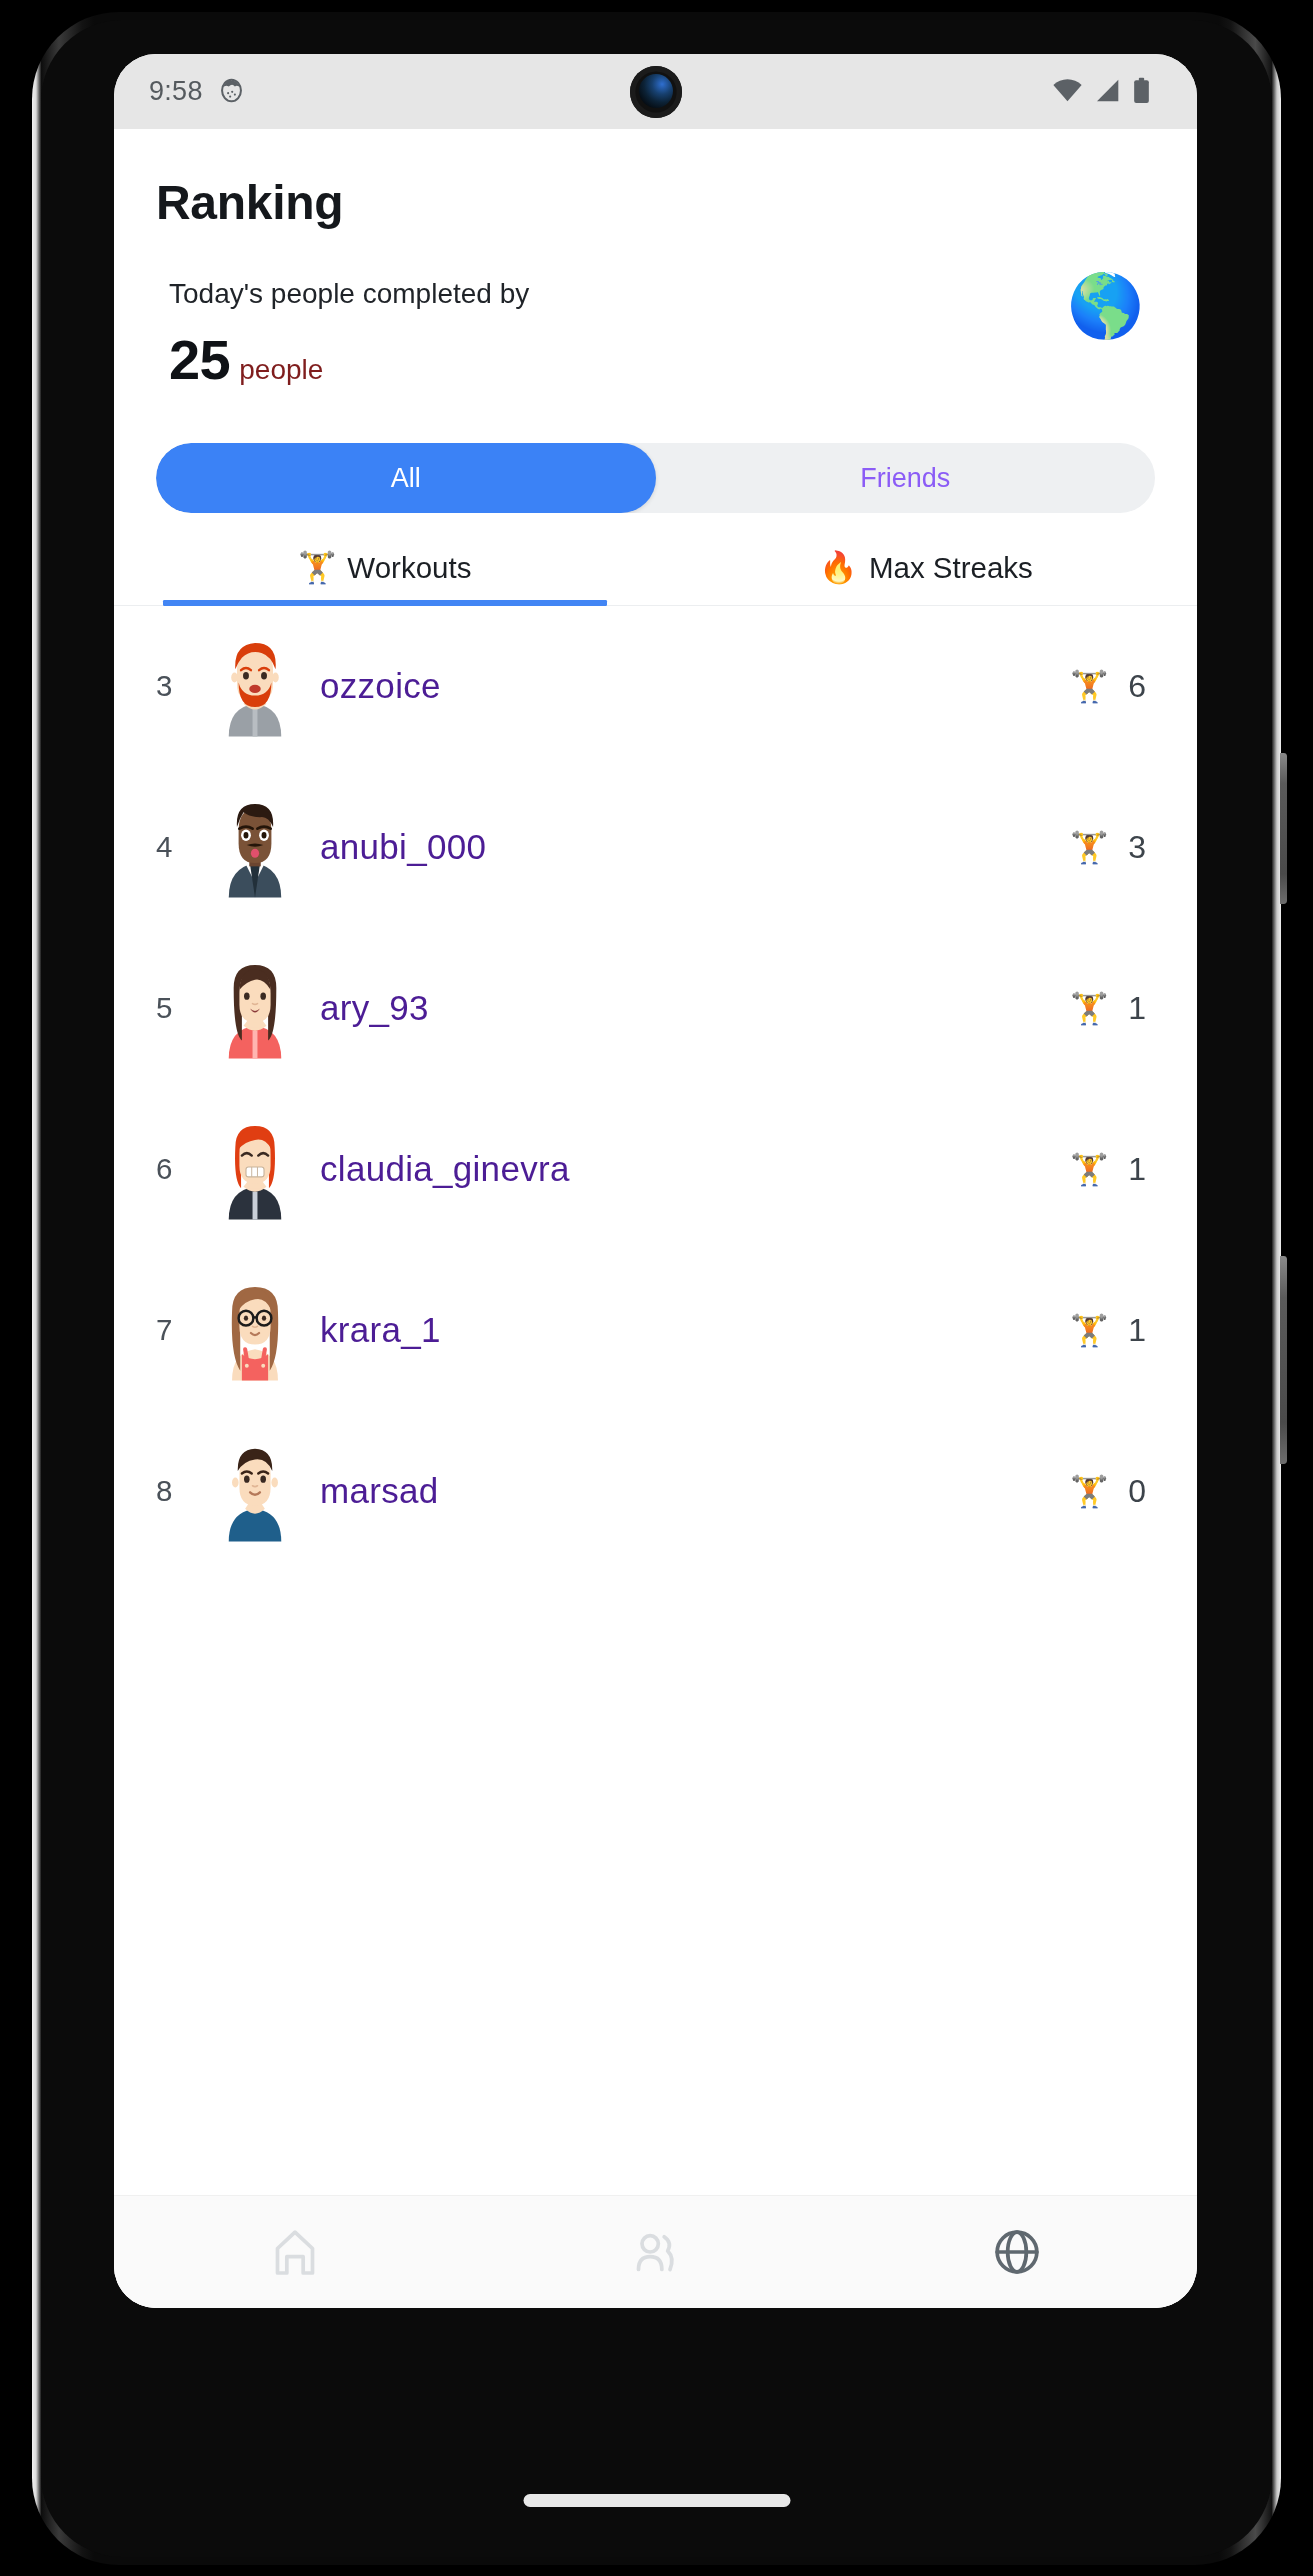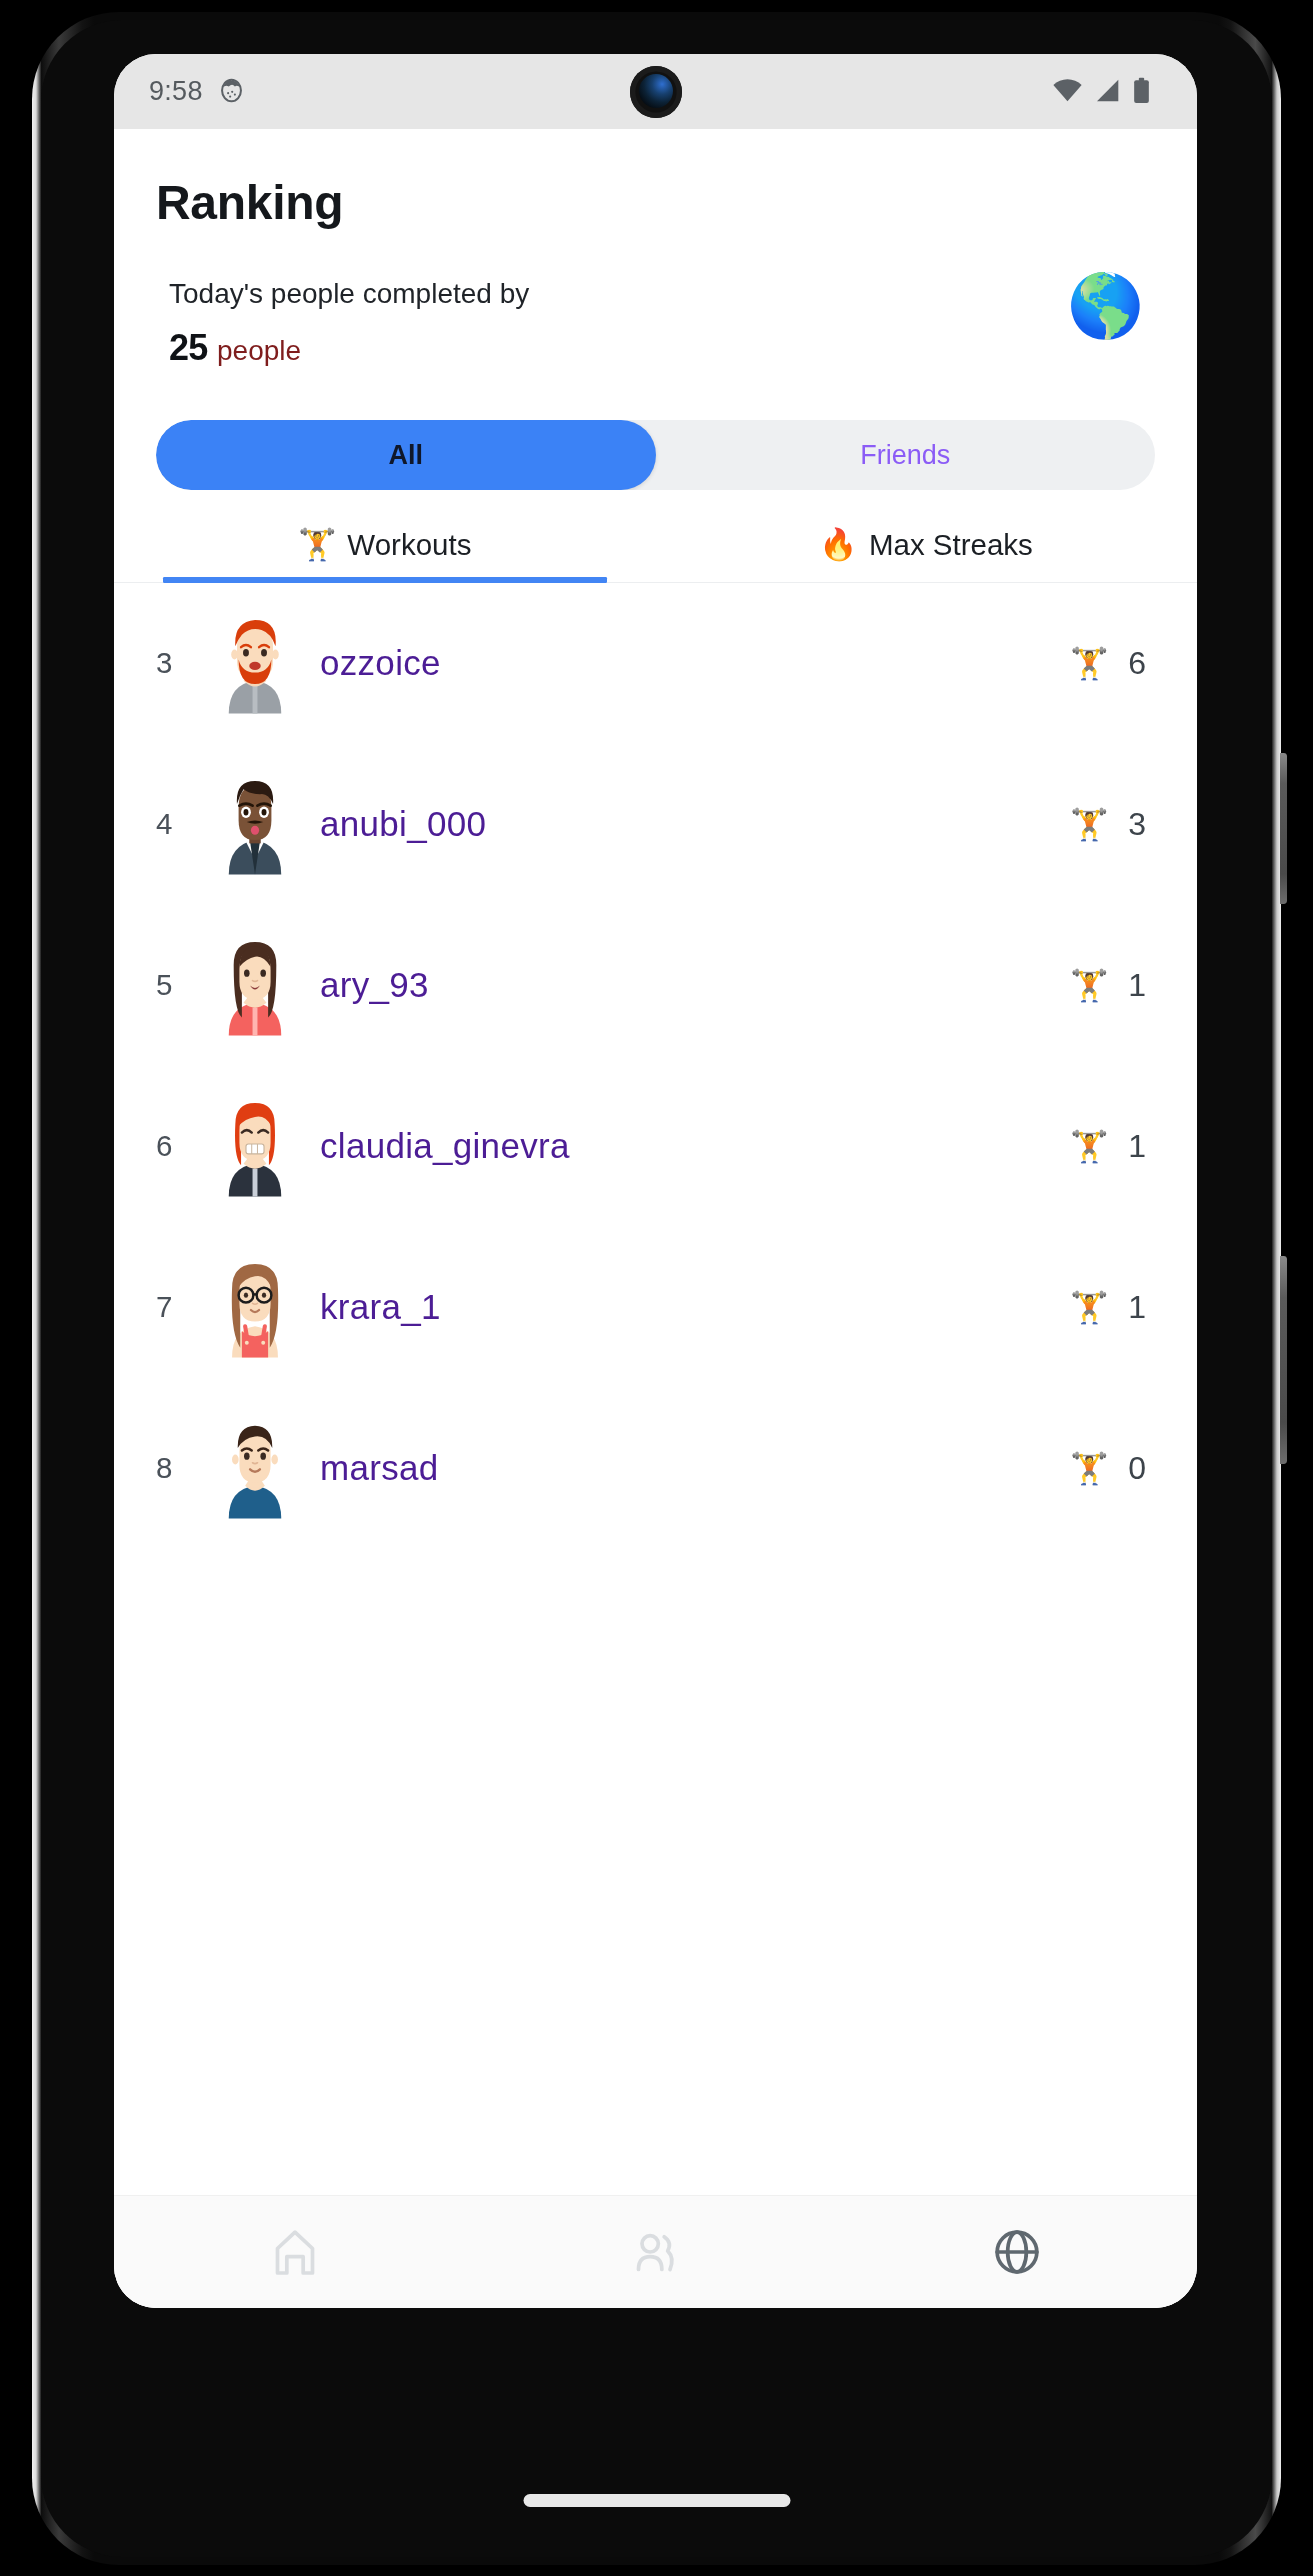--- a/index.html
+++ b/index.html
@@ -139,21 +139,21 @@
     color: #1f2328;
     line-height: 1.35;
   }
   #summary-count-line {
     margin-top: 14.8px;
     display: flex;
     align-items: baseline;
     gap: 9.4px;
   }
   #summary-number {
-    font-size: 36px;
+    font-size: 56px;
     font-weight: 700;
     color: #0f1216;
     letter-spacing: -0.7px;
   }
   #summary-unit {
     font-size: 28px;
     color: #7f1d1d;
   }
   #globe-emoji {
     font-size: 62px;
@@ -175,22 +175,22 @@
     display: flex;
     align-items: center;
     justify-content: center;
     font-size: 27px;
     color: #8b5cf6;
     border-radius: 35px;
     cursor: pointer;
   }
   .segment.active {
     background: #3b82f6;
-    color: #0f172a;
-    font-weight: 700;
+    color: #ffffff;
+    font-weight: 400;
     box-shadow: 0 1.3px 4px rgba(0,0,0,0.12);
   }
 
   
   #subtabs {
     margin: 31px 0 0 0;
     display: flex;
     border-bottom: 1.3px solid #eceef0;
   }
   .subtab {

